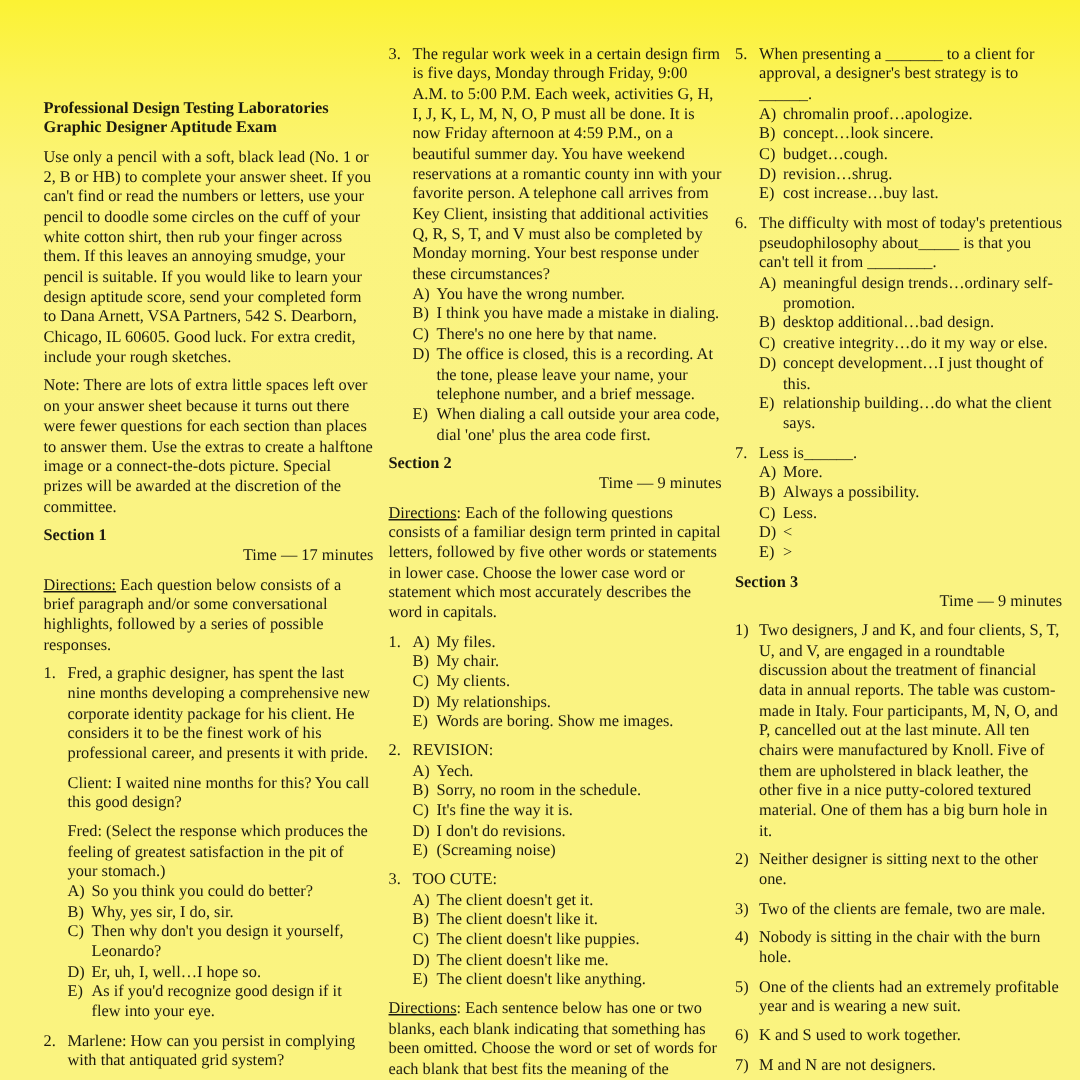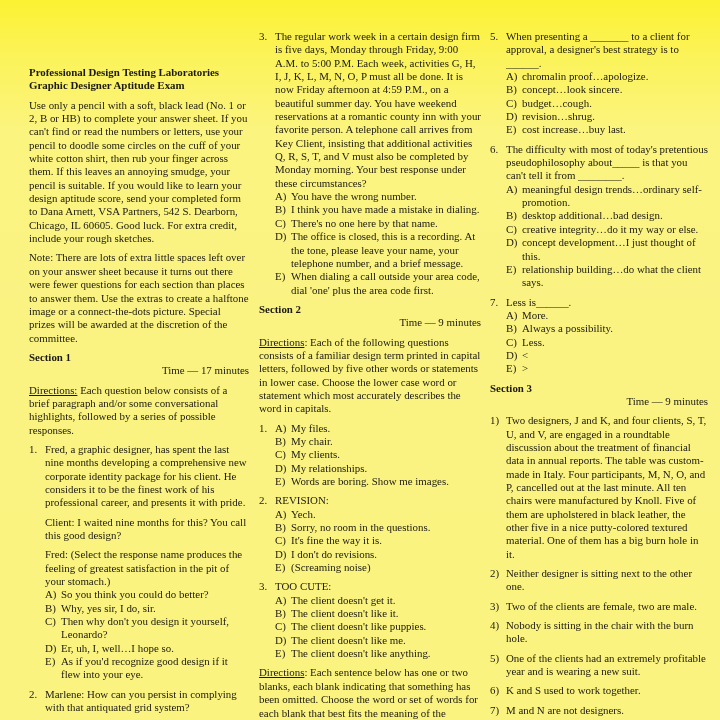--- a/index.html
+++ b/index.html
@@ -46,21 +46,21 @@
   <div>
     <div class="sec-h">Section 1</div>
     <div class="sec-time">Time — 17 minutes</div>
     <p><span class="dir-label">Directions:</span><span> Each question below consists of a brief paragraph and/or some conversational highlights, followed by a series of possible responses.</span></p>
 
     <div class="q">
       <div class="num">1.</div>
       <div class="body">
         <p>Fred, a graphic designer, has spent the last nine months developing a comprehensive new corporate identity package for his client. He considers it to be the finest work of his professional career, and presents it with pride.</p>
         <p>Client: I waited nine months for this? You call this good design?</p>
-        <div>Fred: (Select the response name produces the feeling of greatest satisfaction in the pit of your stomach.)</div>
+        <div>Fred: (Select the response which produces the feeling of greatest satisfaction in the pit of your stomach.)</div>
         <div class="opts">
           <div class="opt">
               <span class="ol">A)</span>
               <span class="ot">So you think you could do better?</span>
             </div>
           <div class="opt">
               <span class="ol">B)</span>
               <span class="ot">Why, yes sir, I do, sir.</span>
             </div>
           <div class="opt">
@@ -158,21 +158,21 @@
       <div class="num">2.</div>
       <div class="body">
         <div>REVISION:</div>
         <div class="opts">
           <div class="opt">
               <span class="ol">A)</span>
               <span class="ot">Yech.</span>
             </div>
           <div class="opt">
               <span class="ol">B)</span>
-              <span class="ot">Sorry, no room in the questions.</span>
+              <span class="ot">Sorry, no room in the schedule.</span>
             </div>
           <div class="opt">
               <span class="ol">C)</span>
               <span class="ot">It's fine the way it is.</span>
             </div>
           <div class="opt">
               <span class="ol">D)</span>
               <span class="ot">I don't do revisions.</span>
             </div>
           <div class="opt">

